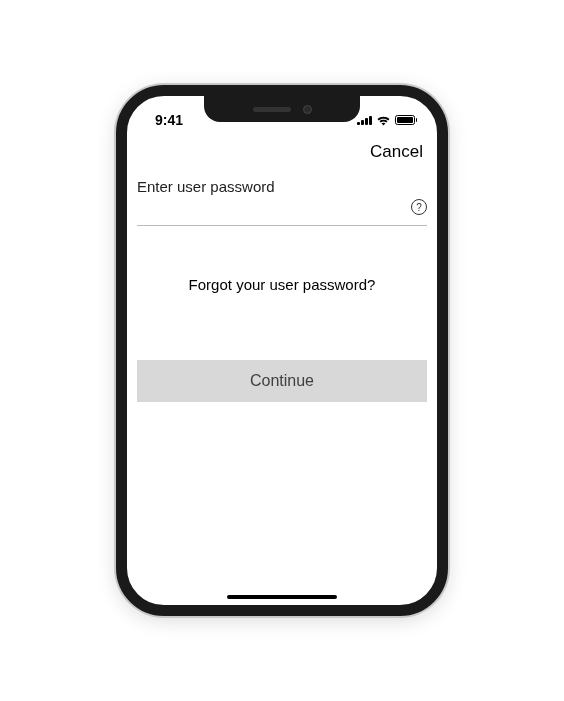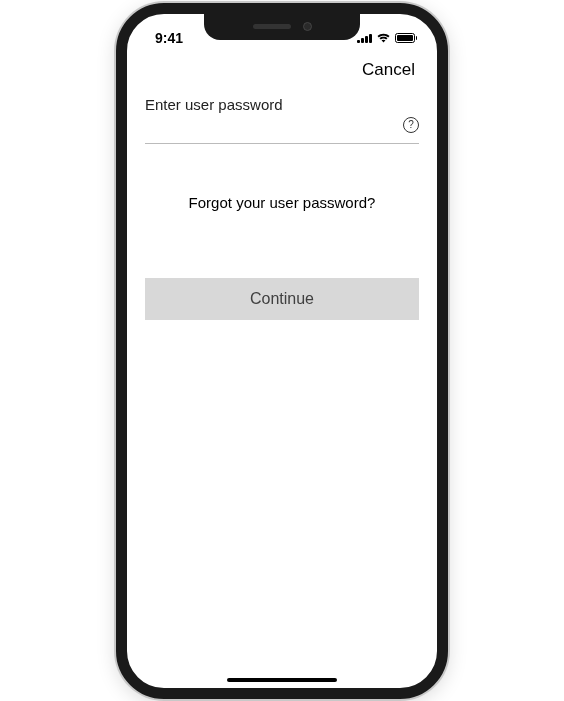--- a/index.html
+++ b/index.html
@@ -13,21 +13,21 @@
       background: #ffffff;
       width: 564px;
       height: 701px;
       display: flex;
       align-items: center;
       justify-content: center;
     }
     
     .phone-frame {
       width: 332px;
-      height: 696px;
+      height: 531px;
       border: 11px solid #1a1a1a;
       border-radius: 48px;
       position: relative;
       background: #ffffff;
       box-shadow: 0 0 0 2px #c8c8c8, 0 4px 20px rgba(0,0,0,0.15);
       overflow: hidden;
     }
     
     .notch {
       position: absolute;
@@ -124,21 +124,21 @@
     
     .battery-tip {
       width: 1.5px;
       height: 4px;
       background: #000;
       border-radius: 0 1px 1px 0;
       margin-left: 1px;
     }
     
     .screen-content {
-      padding: 0 18px;
+      padding: 0 10px;
       height: calc(100% - 38px);
       position: relative;
     }
     
     .nav-bar {
       display: flex;
       justify-content: flex-end;
       padding: 8px 4px 16px 0;
     }
     

